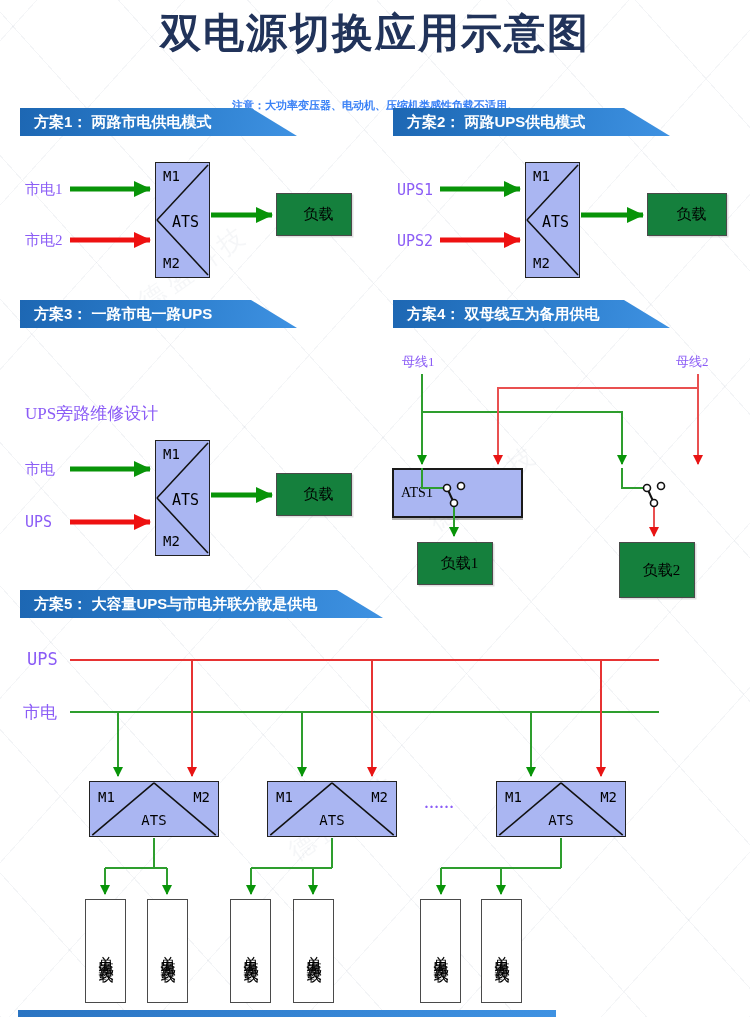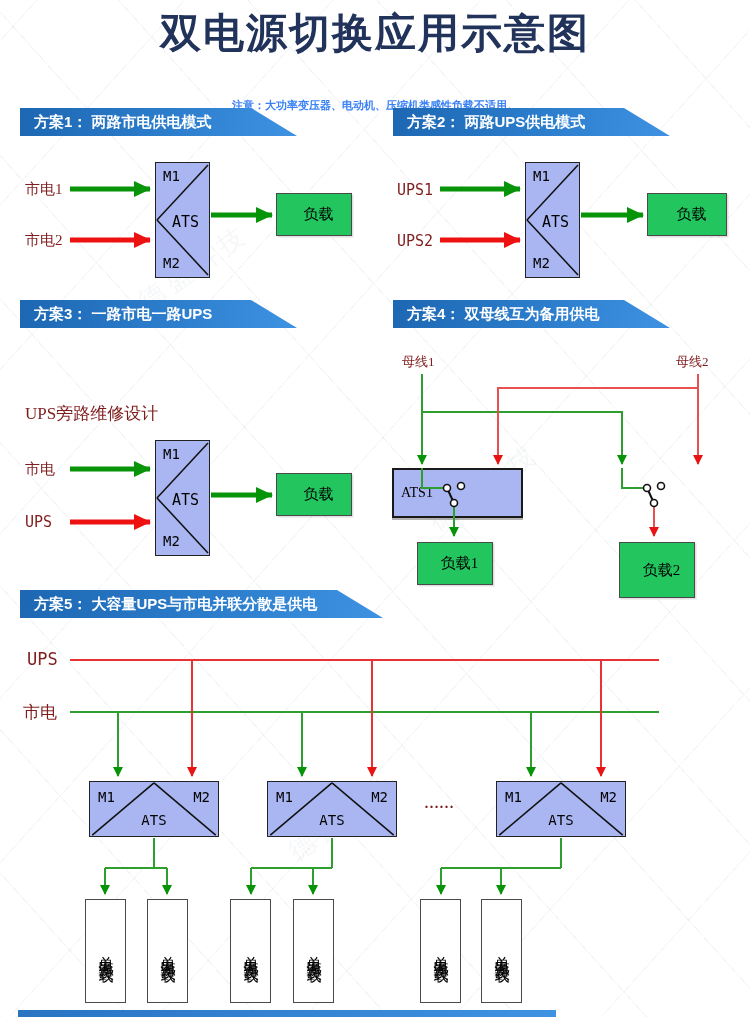--- a/index.html
+++ b/index.html
@@ -16,33 +16,33 @@
          font-size:41px;font-weight:800;letter-spacing:2px;color:#21335a;}
   .note{position:absolute;left:0;top:62px;width:750px;text-align:center;
         font-size:11px;font-weight:bold;color:#3b82f6;
         font-family:"Liberation Serif","DejaVu Serif",serif;margin-top:36px;}
   .banner{position:absolute;height:28px;line-height:28px;color:#ffffff;font-weight:bold;font-size:15px;
           padding-left:14px;box-sizing:border-box;
           background:linear-gradient(100deg,#1d67b3 0%,#2c7ecd 55%,#3f92e2 100%);
           clip-path:polygon(0 0, calc(100% - 46px) 0, 100% 100%, 0 100%);}
   .cjk{font-family:"Liberation Serif","DejaVu Serif",serif;}
   .mono{font-family:"DejaVu Sans Mono","Liberation Mono",monospace;}
-  .inlabel{position:absolute;font-size:15px;color:#7f1d1d;}
+  .inlabel{position:absolute;font-size:15px;color:#8b5cf6;}
   .ats-v{position:absolute;width:55px;height:116px;background:#aab6f2;border:1.5px solid #222;box-sizing:border-box;}
   .ats-h{position:absolute;width:130px;height:56px;background:#aab6f2;border:1.5px solid #222;box-sizing:border-box;}
   .ats-r{position:absolute;width:131px;height:50px;background:#aab6f2;border:2px solid #1a1a1a;
          box-sizing:border-box;box-shadow:0 2px 0 rgba(0,0,0,0.3);}
   .ats-v .m1{position:absolute;left:7px;top:5px;font-size:14px;}
   .ats-v .ats{position:absolute;left:16px;top:50px;font-size:15px;}
   .ats-v .m2{position:absolute;left:7px;bottom:6px;font-size:14px;}
   .ats-h .m1{position:absolute;left:8px;top:7px;font-size:14px;}
   .ats-h .m2{position:absolute;right:8px;top:7px;font-size:14px;}
   .ats-h .ats{position:absolute;left:0;right:0;top:30px;text-align:center;font-size:14px;}
   .s4-label{position:absolute;top:0;height:50px;line-height:46px;font-size:14px;font-family:Liberation Serif, serif;}
-  .load{position:absolute;background:#22c55e;border:1.5px solid #4a4a4a;box-sizing:border-box;
+  .load{position:absolute;background:#15803d;border:1.5px solid #4a4a4a;box-sizing:border-box;
         box-shadow:1.5px 1.5px 0 rgba(0,0,0,0.12);
         display:flex;align-items:center;justify-content:center;font-size:15px;padding-left:9px;}
   .vload{position:absolute;width:41px;height:104px;background:#ffffff;border:1.5px solid #4a4a4a;
          box-sizing:border-box;display:flex;align-items:center;justify-content:center;
          writing-mode:vertical-rl;text-orientation:upright;font-size:15px;letter-spacing:3px;}
   .diag{position:absolute;left:0;top:0;width:100%;height:100%;}
   #overlay{position:absolute;left:0;top:0;pointer-events:none;z-index:6;}
   .strip{position:absolute;left:18px;top:1010px;width:538px;height:7px;
          background:linear-gradient(100deg,#2a74c2,#3f92e2);}
 </style>

